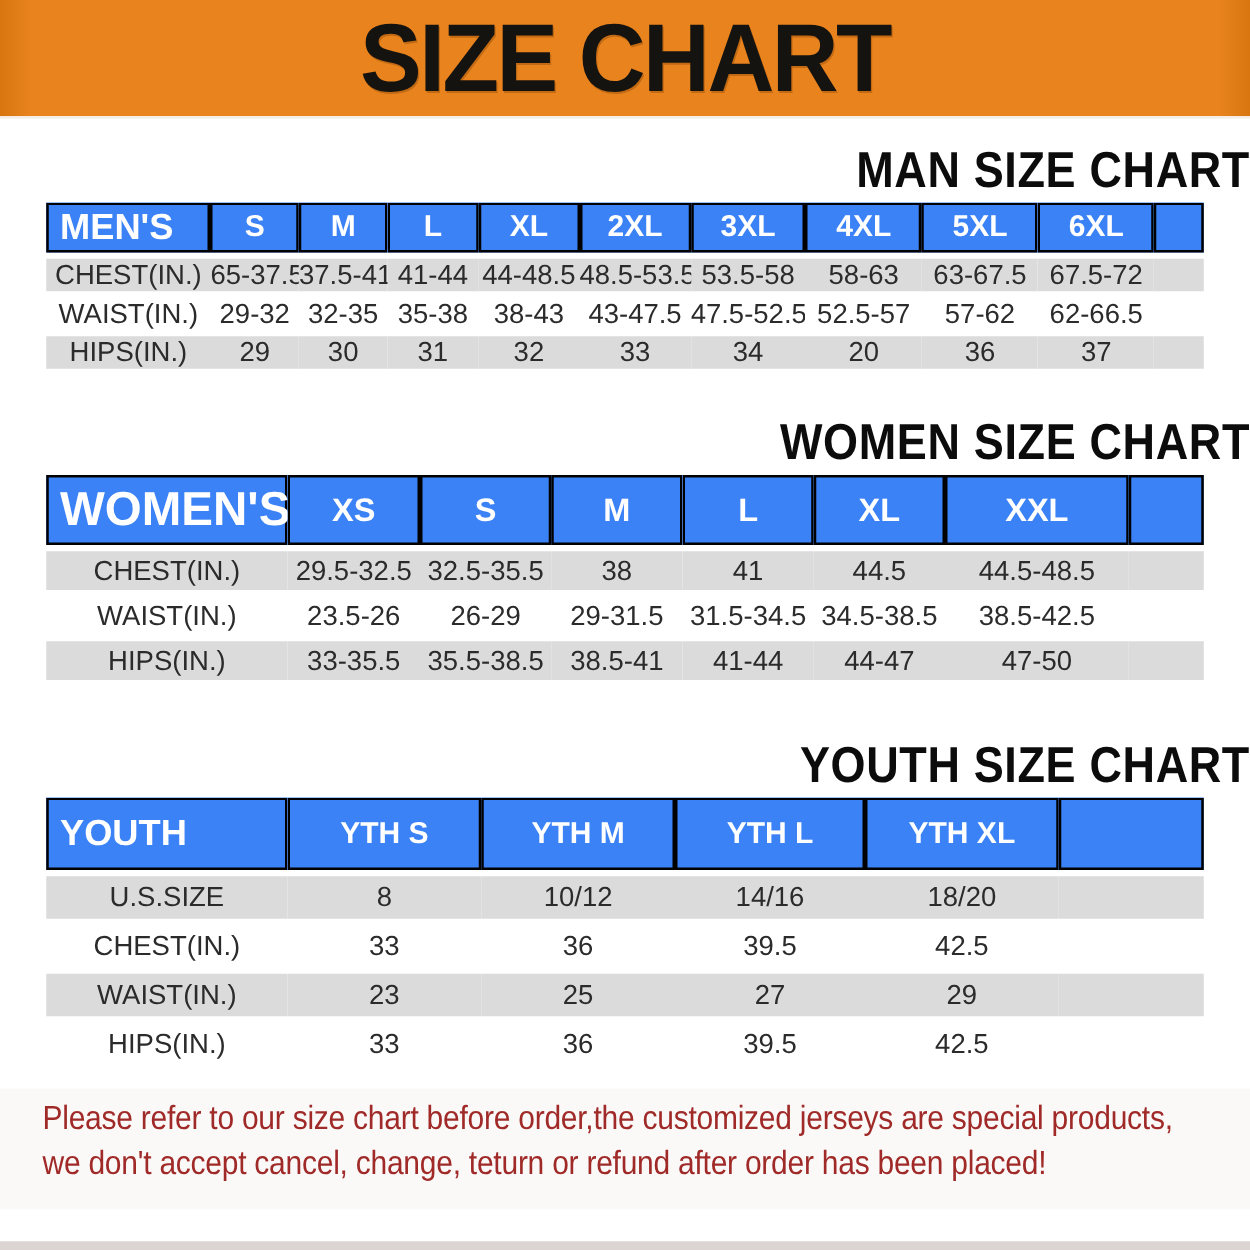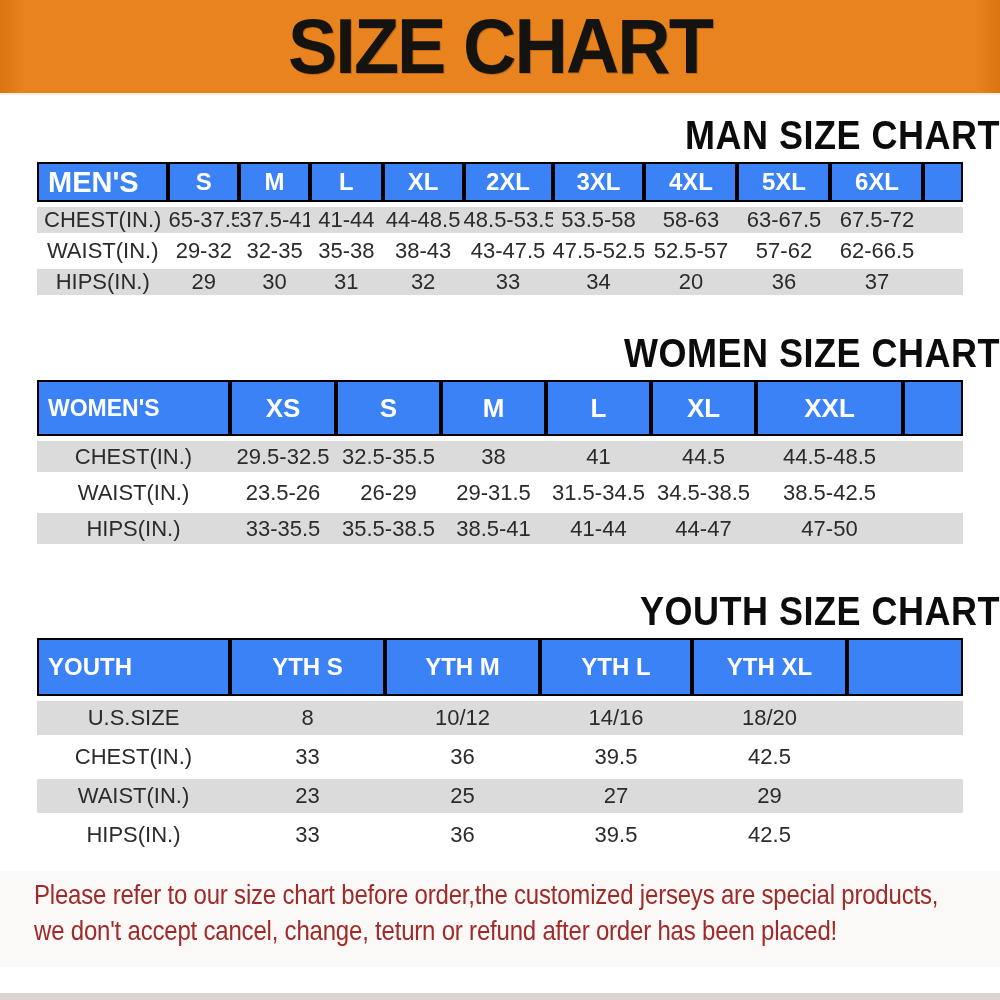--- a/index.html
+++ b/index.html
@@ -89,26 +89,26 @@
   }
   table.size-table tbody tr:nth-child(odd) td { background: #dbdbdb; }
 
   .men-table   { margin-top: 9px; }
   .men-table thead th { height: 40px; font-size: 24px; }
   .men-table thead th:first-child { font-size: 29px; }
   .men-table tbody td { height: 26px; }
 
   .women-table { margin-top: 10px; }
   .women-table thead th { height: 56px; font-size: 26px; }
-  .women-table thead th:first-child { font-size: 23px; }
+  .women-table thead th:first-child { font-size: 38px; }
   .women-table tbody td { height: 31px; }
 
   .youth-table { margin-top: 12px; }
   .youth-table thead th { height: 58px; font-size: 24px; }
-  .youth-table thead th:first-child { font-size: 24px; }
+  .youth-table thead th:first-child { font-size: 29px; }
   .youth-table tbody td { height: 34px; }
 
   
   .footer-notice {
     margin-top: 14px;
     padding: 4px 0 0 34px;
     background: #fbf8f8;
     height: 92px;
   }
   .notice-line {

